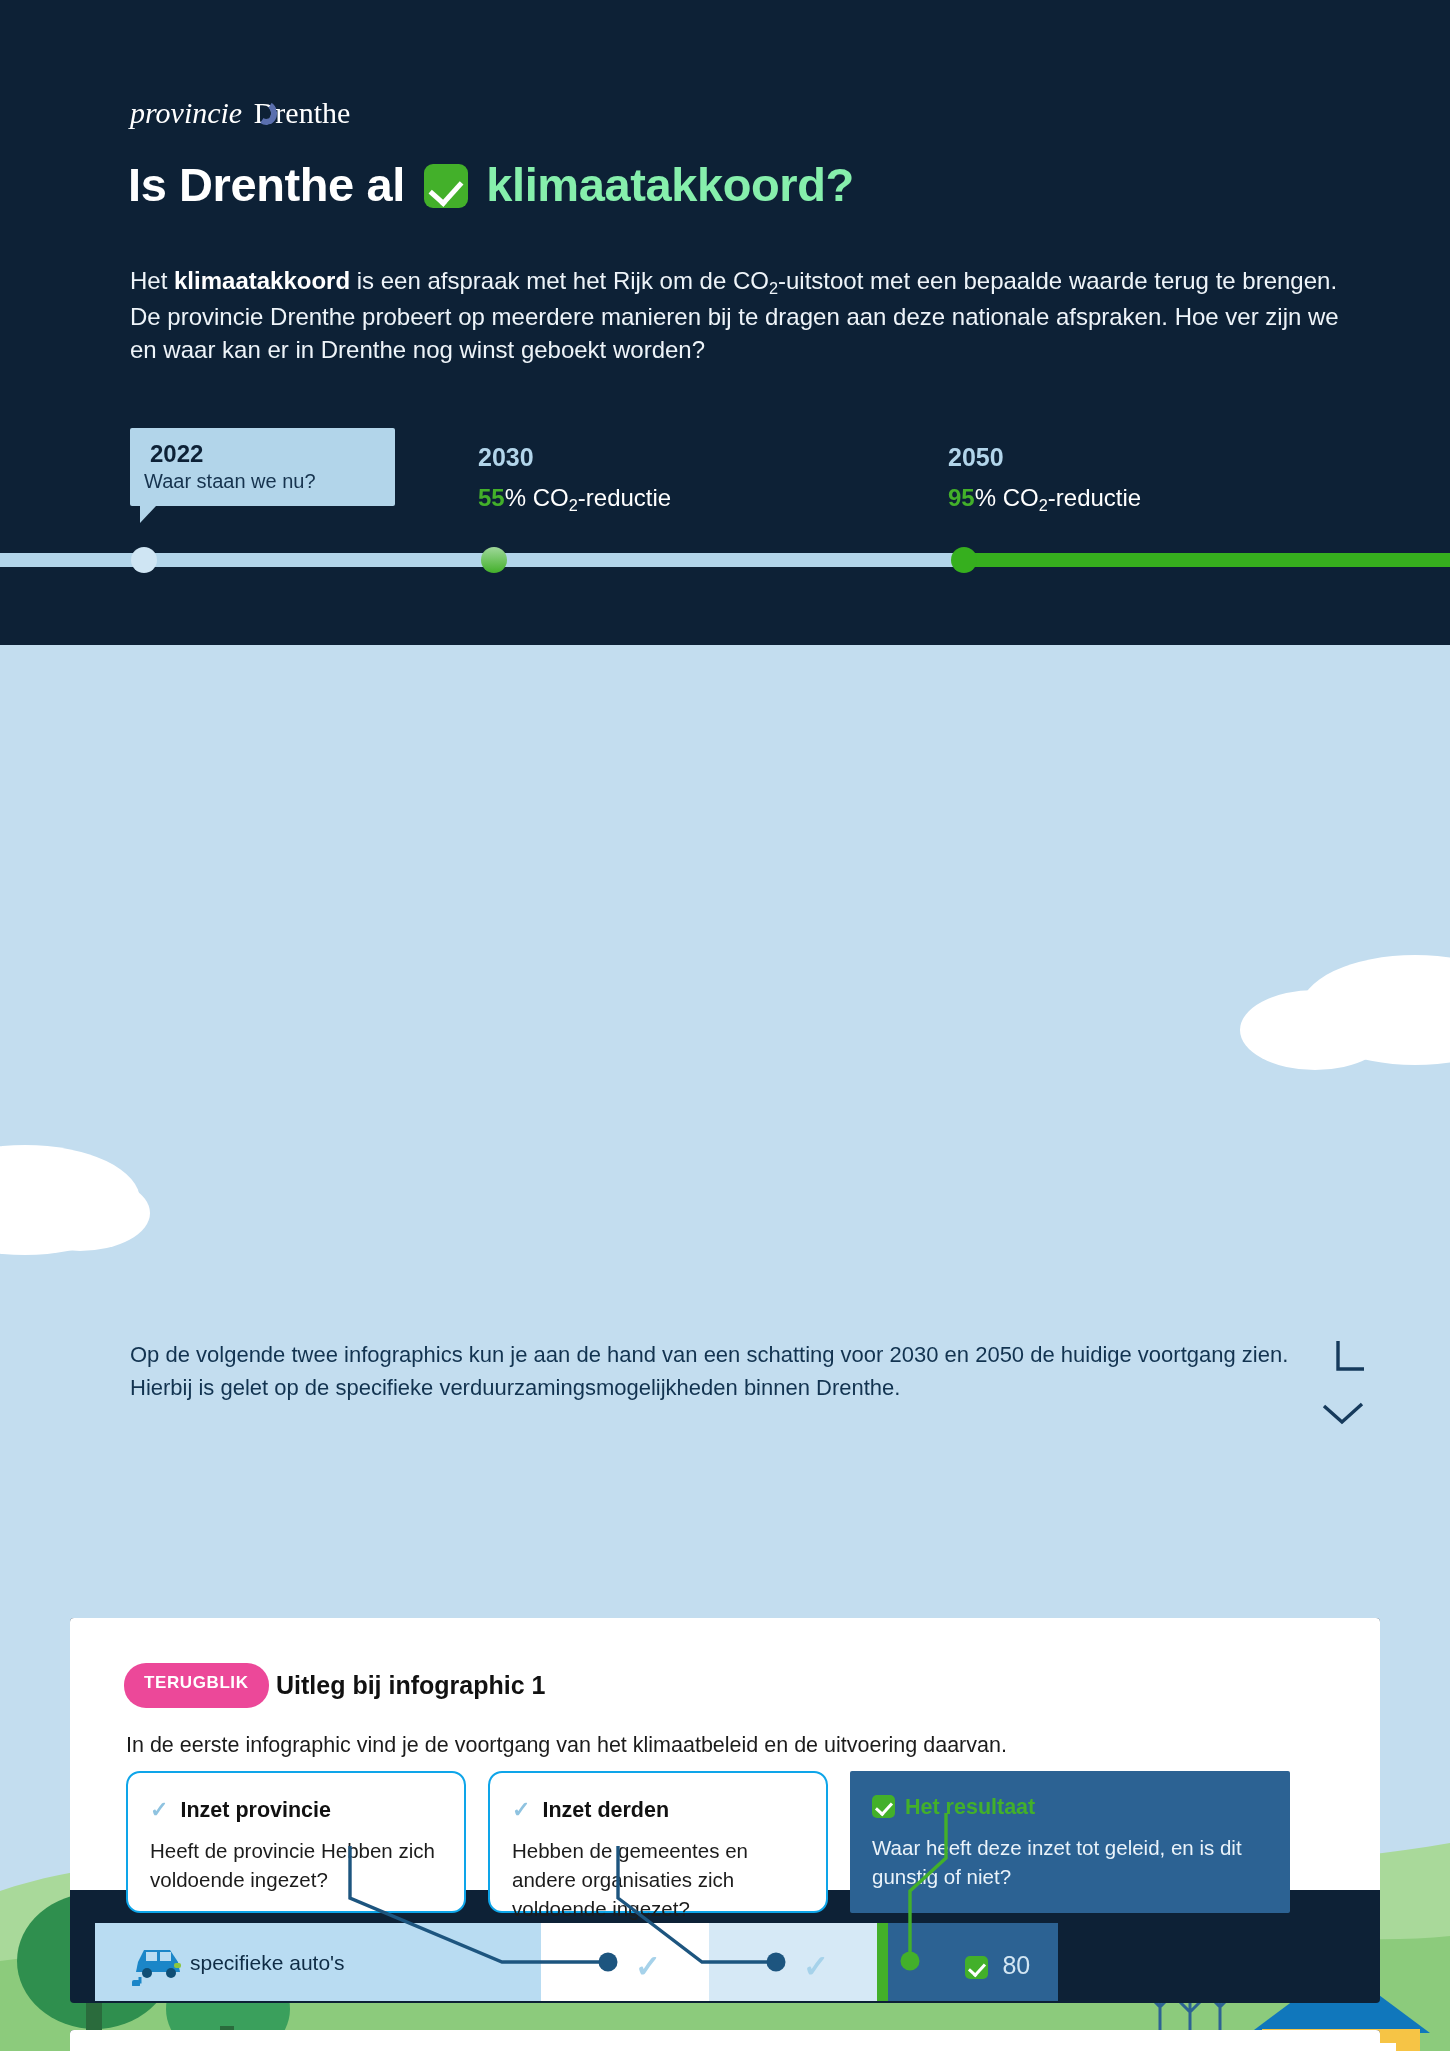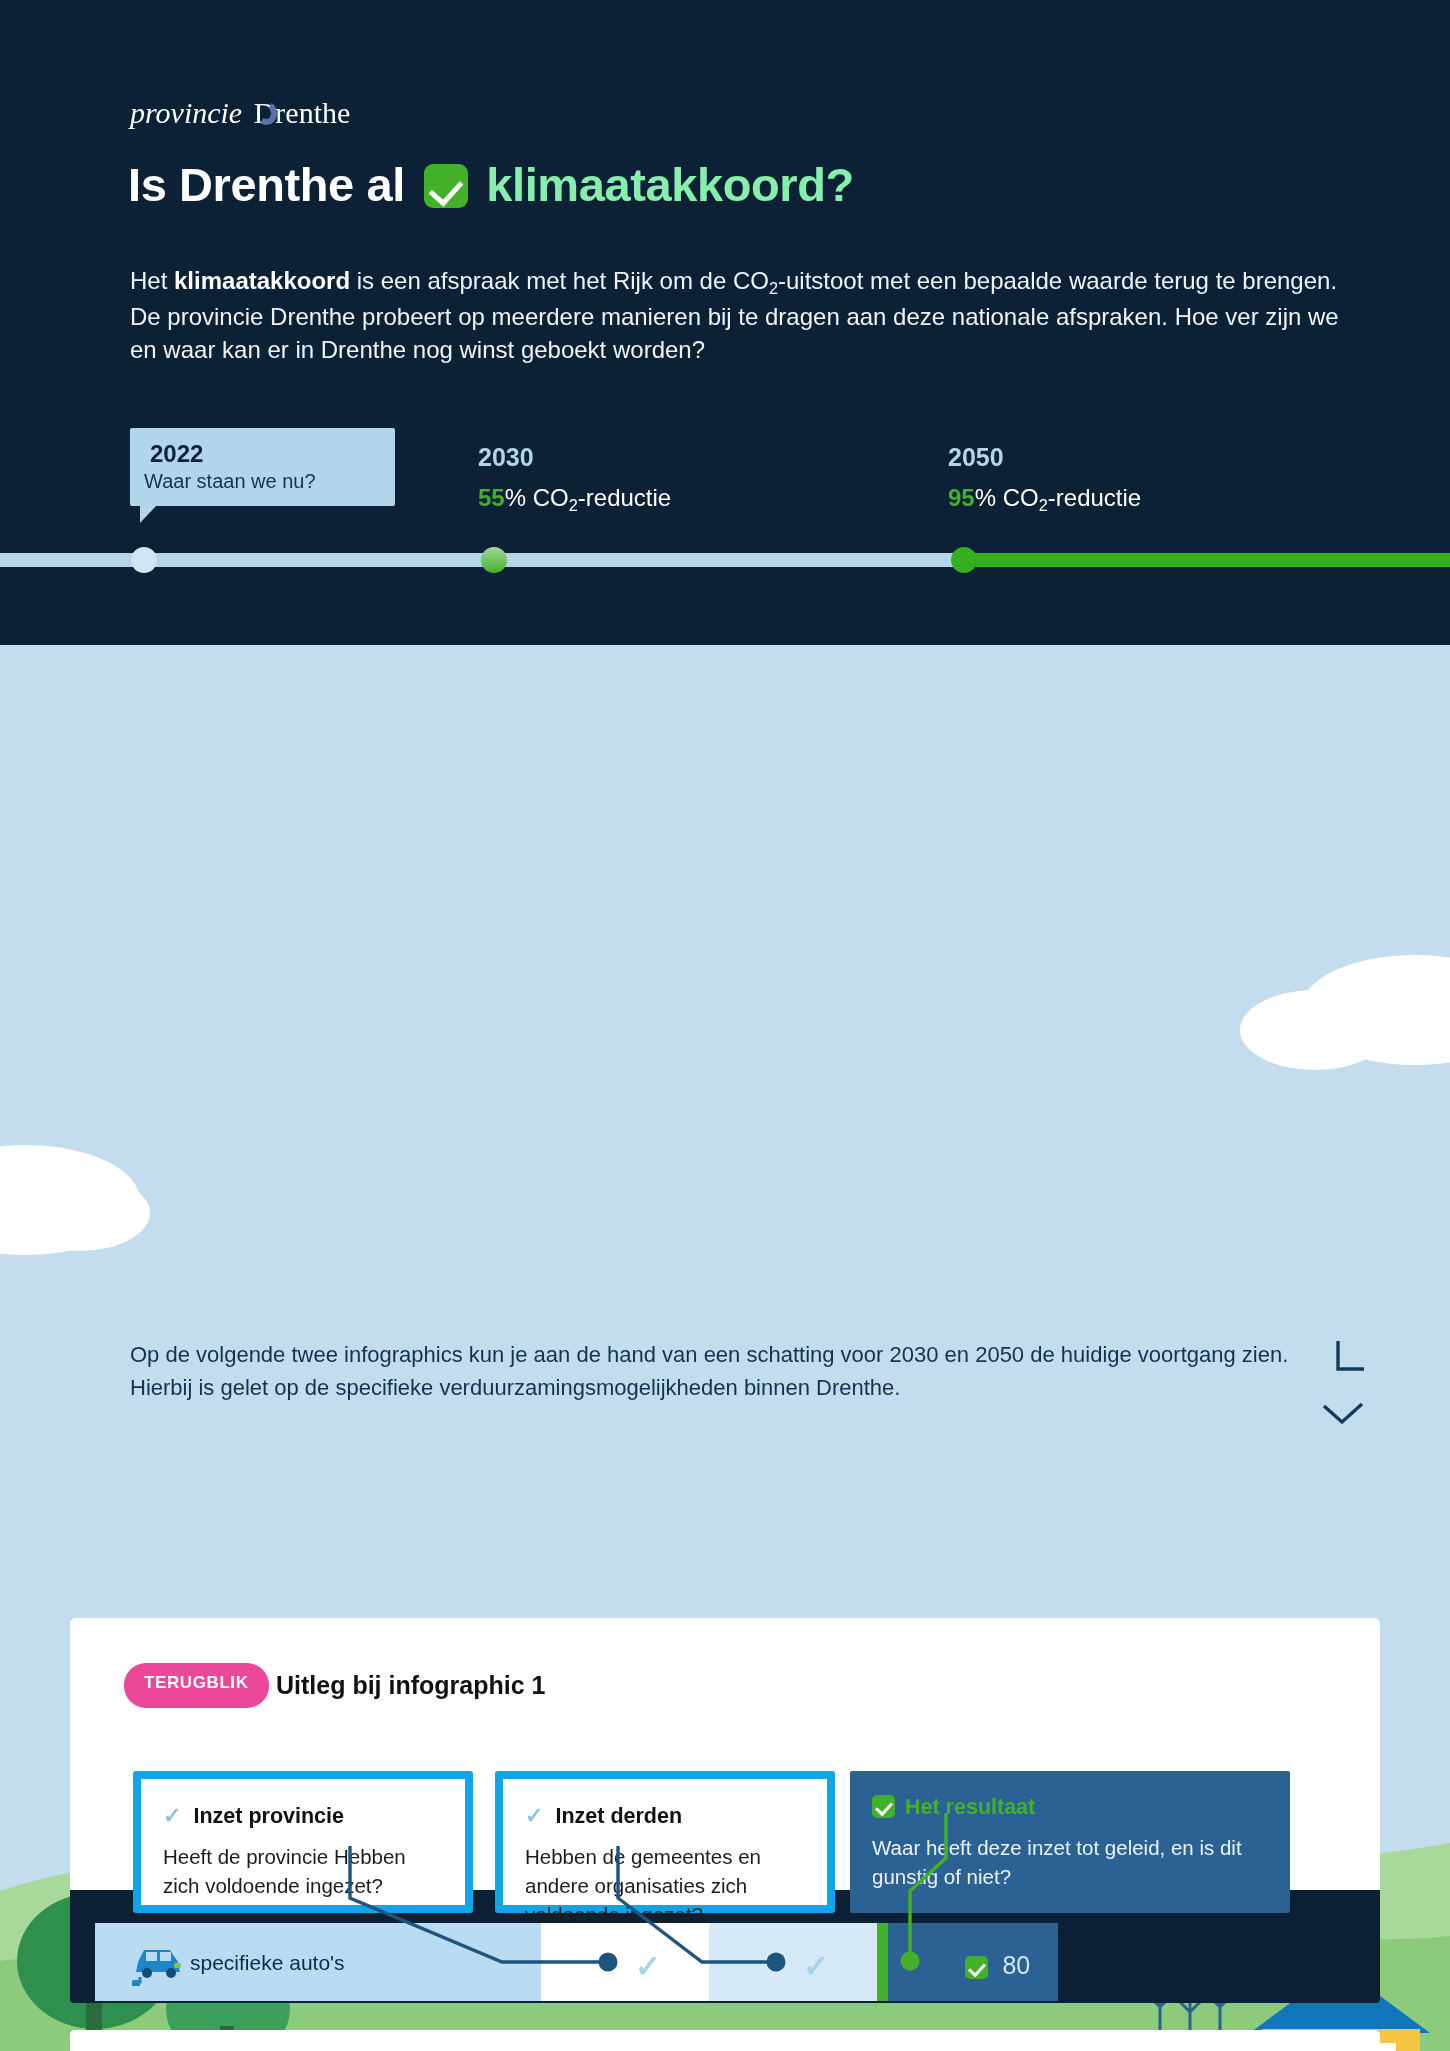--- a/index.html
+++ b/index.html
@@ -100,21 +100,21 @@
   }
   .badge {
     display: inline-block; background: #ec4899; color: #ffffff;
     font-size: 17px; font-weight: bold; letter-spacing: 0.6px;
     padding: 10px 20px 15px; border-radius: 22px; vertical-align: middle;
   }
   .panel-head { font-size: 25px; font-weight: bold; color: #111; vertical-align: middle; margin-left: 3px; }
   .panel-sub { font-size: 21.5px; color: #1c1c1c; }
 
   .qcard {
-    position: absolute; border: 8px solid #0ea5e9; background: #ffffff; border-radius: 3px; margin-left: 7px;
+    position: absolute; border: 2px solid #0ea5e9; background: #ffffff; border-radius: 14px;
   }
   .qcard .hd { font-size: 21.5px; font-weight: bold; color: #111; }
   .qcard .tick { color: #8fc3e0; font-size: 22px; font-weight: bold; margin-right: 12px; }
   .qcard .bd { font-size: 20.5px; line-height: 29px; color: #1c1c1c; margin-top: 13px; }
 
   .rcard {
     position: absolute; background: #2c6293; border-radius: 2px;
   }
   .rcard .hd { font-size: 21.5px; font-weight: bold; color: #43b02a; }
   .rcard .bd { font-size: 20.5px; line-height: 29px; color: #eaf3fa; margin-top: 13px; }
@@ -216,20 +216,21 @@
   <svg class="bird" width="60" height="40" style="left:1320px;top:755px;">
     <path d="M4 6 L22 22 L42 4"></path>
   </svg>
 
   <div class="panel" style="left:70px;top:973px;width:1310px;height:385px;">
     <div class="panel-white" style="height:272px;">
       <div style="position:absolute;left:54px;top:45px;">
         <span class="badge">TERUGBLIK</span>
         <span class="panel-head">Uitleg bij infographic 1</span>
       </div>
+      <div class="panel-sub" style="position:absolute;left:56px;top:115px;width:1180px;">In de eerste infographic vind je de voortgang van het klimaatbeleid en de uitvoering daarvan.</div>
 
       <div class="qcard" style="left:56px;top:153px;width:340px;height:142px;">
         <div class="hd" style="padding:24px 0 0 22px;"><span class="tick">✓</span><span>Inzet provincie</span></div>
         <div class="bd" style="padding:0 20px 0 22px;">Heeft de provincie Hebben zich voldoende ingezet?</div>
       </div>
 
       <div class="qcard" style="left:418px;top:153px;width:340px;height:142px;">
         <div class="hd" style="padding:24px 0 0 22px;"><span class="tick">✓</span><span>Inzet derden</span></div>
         <div class="bd" style="padding:0 20px 0 22px;">Hebben de gemeentes en andere organisaties zich voldoende ingezet?</div>
       </div>

